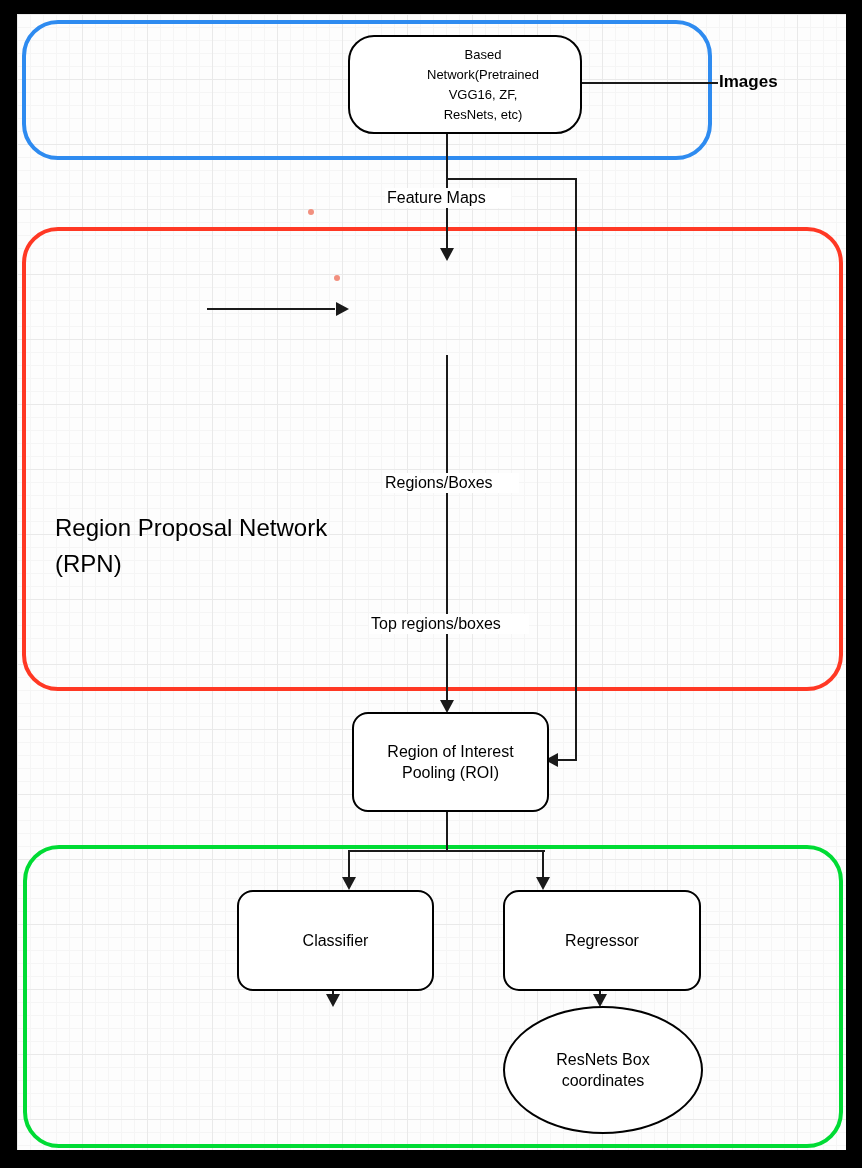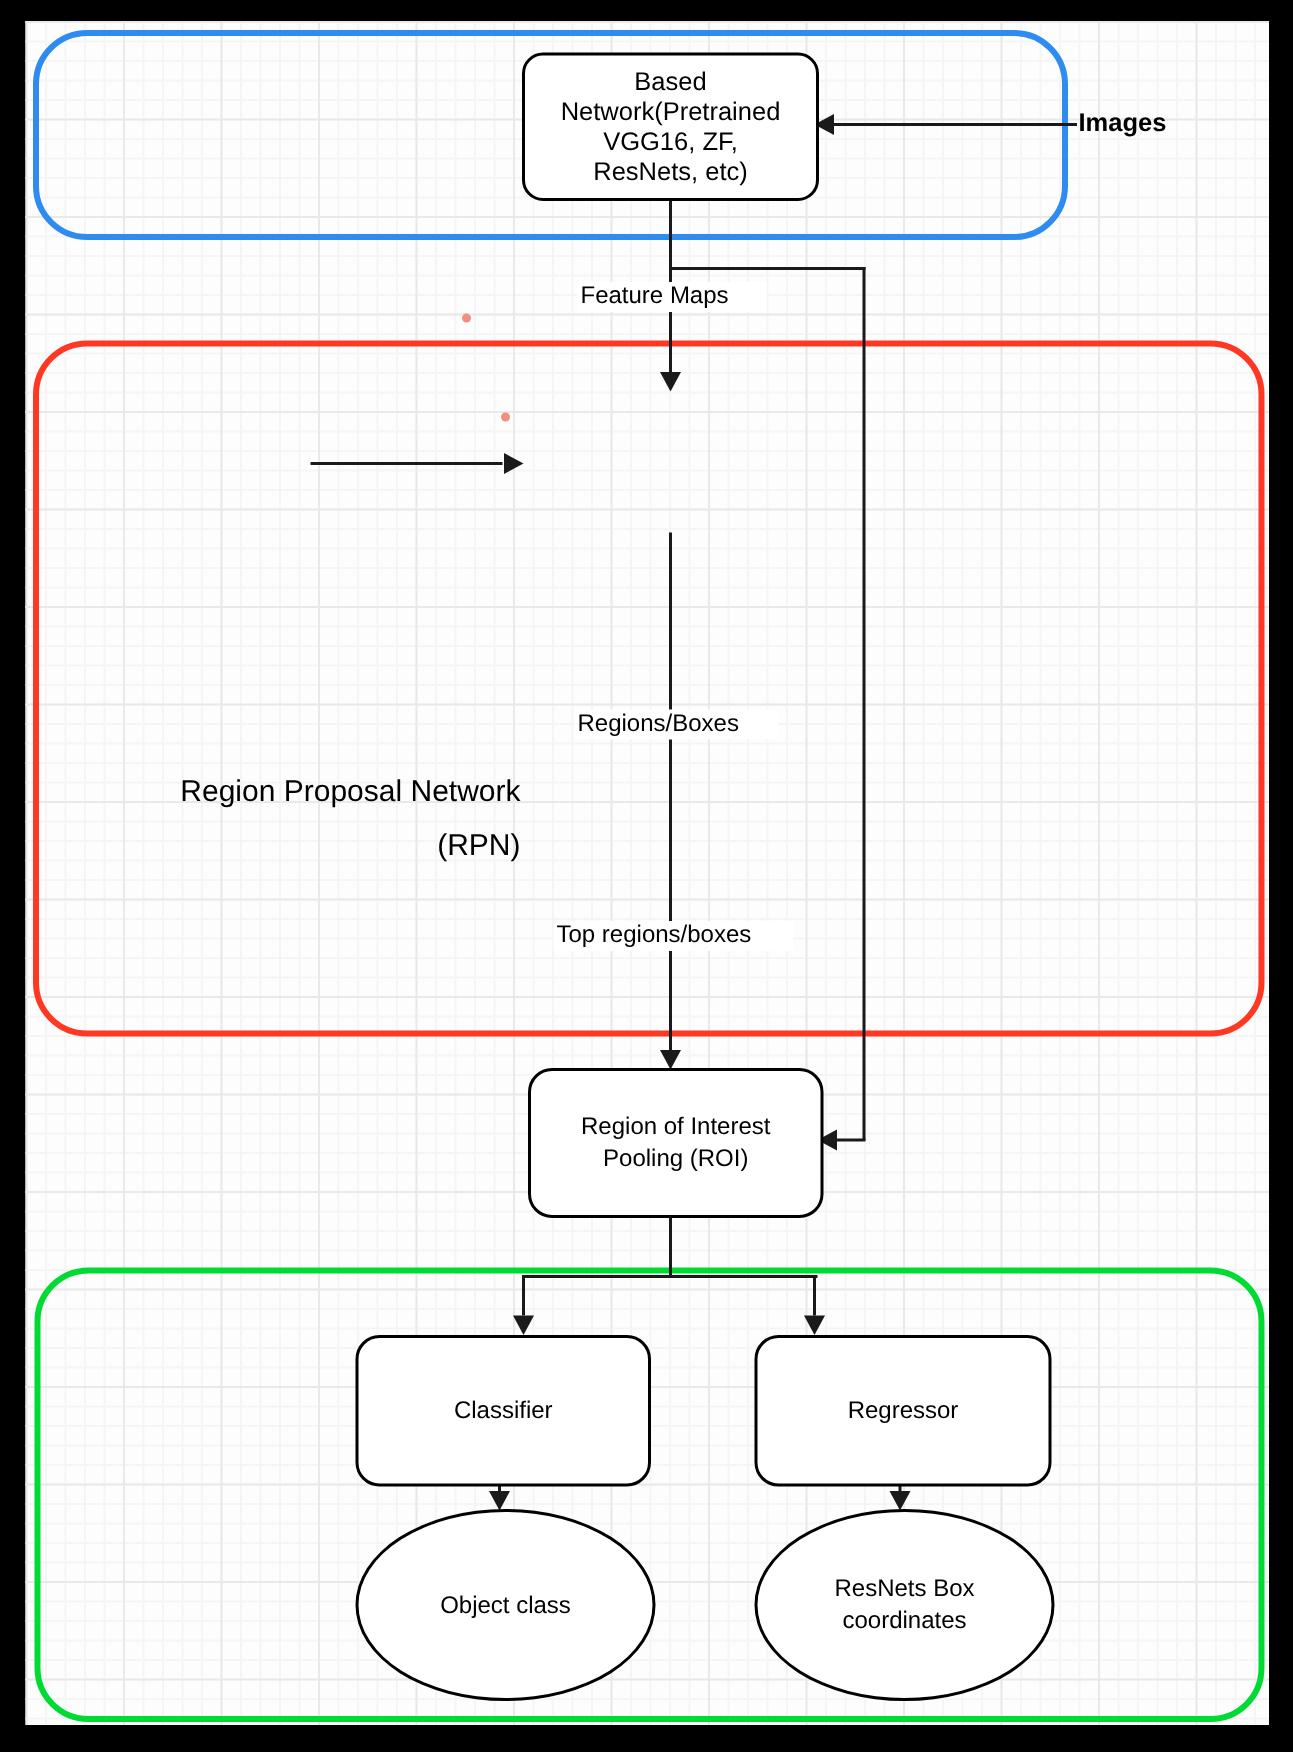--- a/index.html
+++ b/index.html
@@ -61,22 +61,22 @@
     text-align:left;
     padding:1px 2px;
   }
   .container-label{
     position:absolute;
     font-size:21px;line-height:32px;
     white-space:pre-line;
   }
   .container-label-big{
     position:absolute;
-    font-size:20px;line-height:36px;
-    text-align:right;
+    font-size:24px;line-height:36px;
+    text-align:left;
     white-space:pre-line;
   }
   .images-label{
     position:absolute;
     font-size:17px;font-weight:bold;line-height:20px;
   }
   .dot{position:absolute;width:6px;height:6px;border-radius:50%;background:#f2907f;}
 </style>
 </head>
 <body>
@@ -122,25 +122,24 @@
   <div class="arrow-left" style="left:336px;top:302px;transform:scaleX(-1);"></div>
 
   <div class="images-label" style="left:719px;top:72px;">Images</div>
   <div class="edge-label" style="left:385px;top:188px;width:122px;">Feature Maps</div>
   <div class="edge-label" style="left:383px;top:473px;width:132px;">Regions/Boxes</div>
   <div class="edge-label" style="left:369px;top:614px;width:156px;">Top regions/boxes</div>
 
   <div class="container-label-big" style="left:55px;top:510px;width:292px;">Region Proposal Network
 (RPN)</div>
 
-  <div class="node" style="left:348px;top:35px;width:194px;height:95px;border-radius:14px;font-size:17px;line-height:20px;">Based
+  <div class="node" style="left:348px;top:35px;width:194px;height:95px;border-radius:26px;font-size:13px;line-height:20px;padding-left:36px;">Based
 Network(Pretrained
 VGG16, ZF,
 ResNets, etc)</div>
   <div class="node" style="left:352px;top:712px;width:193px;height:96px;">Region of Interest
 Pooling (ROI)</div>
   <div class="node" style="left:237px;top:890px;width:193px;height:97px;">Classifier</div>
   <div class="node" style="left:503px;top:890px;width:194px;height:97px;">Regressor</div>
 
-  <div class="ellipse" style="left:237px;top:1006px;width:196px;height:124px;">Object class</div>
   <div class="ellipse" style="left:503px;top:1006px;width:196px;height:124px;">ResNets Box
 coordinates</div>
 </div>
 
 </body></html>

